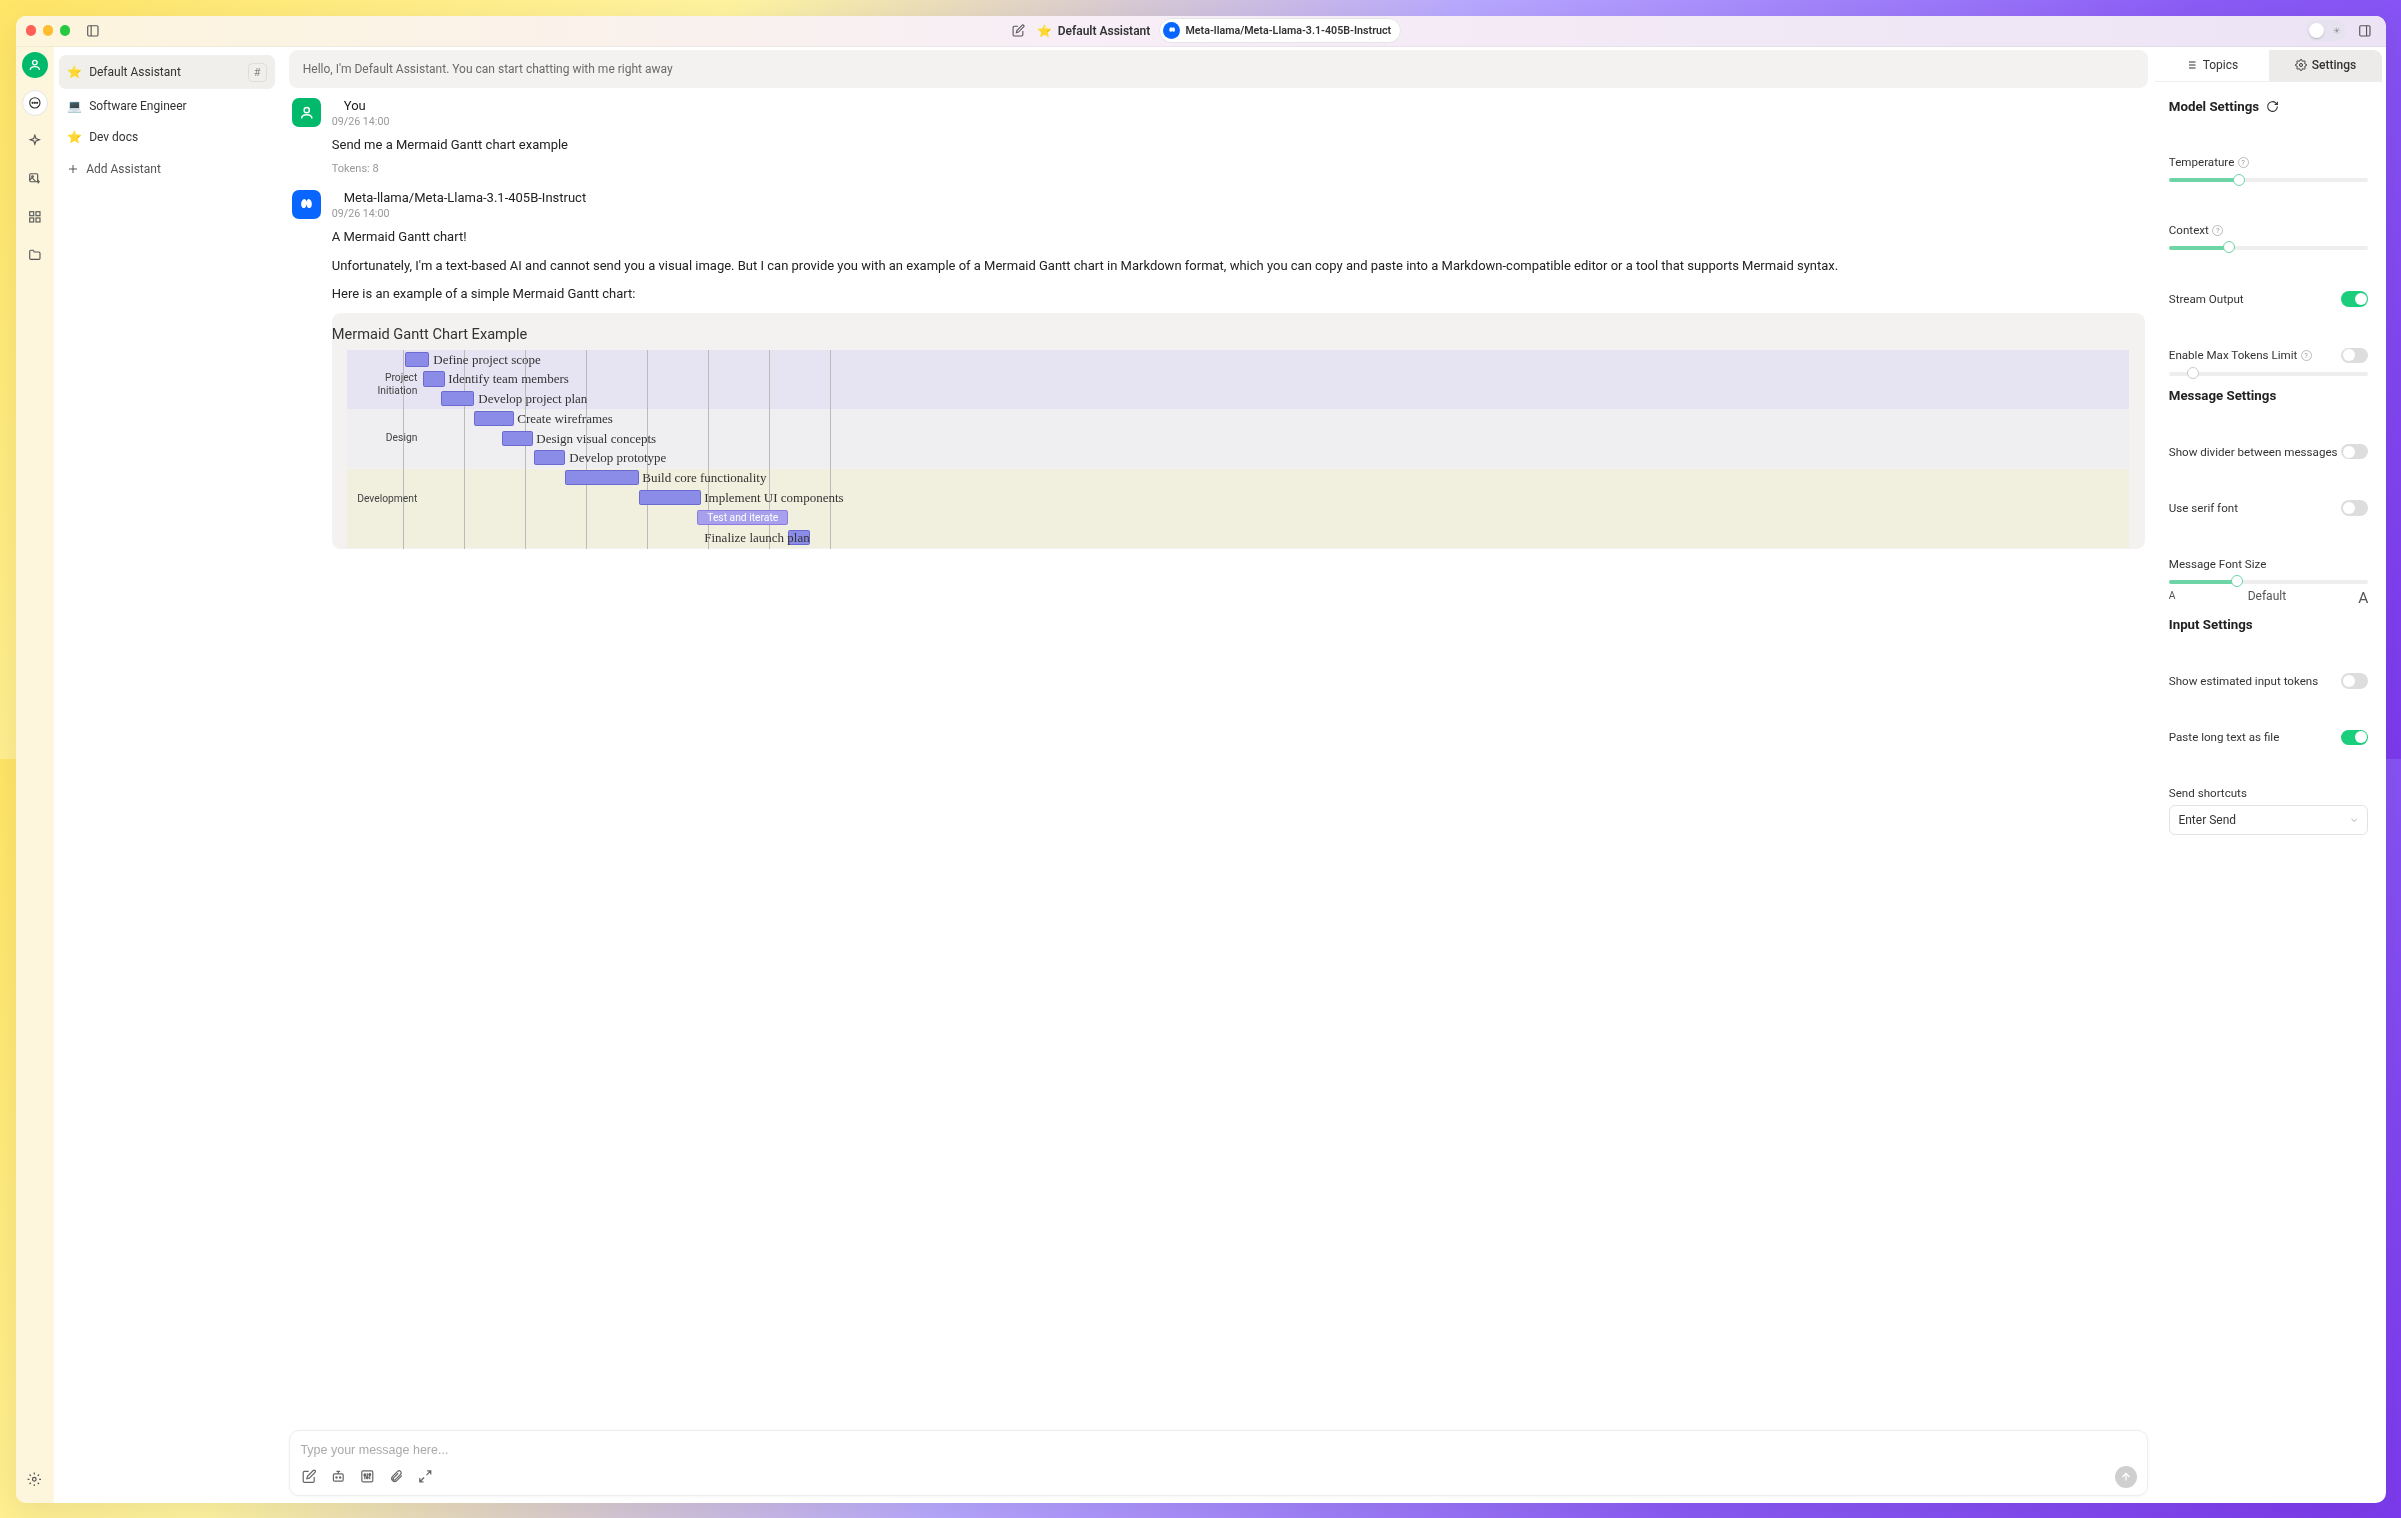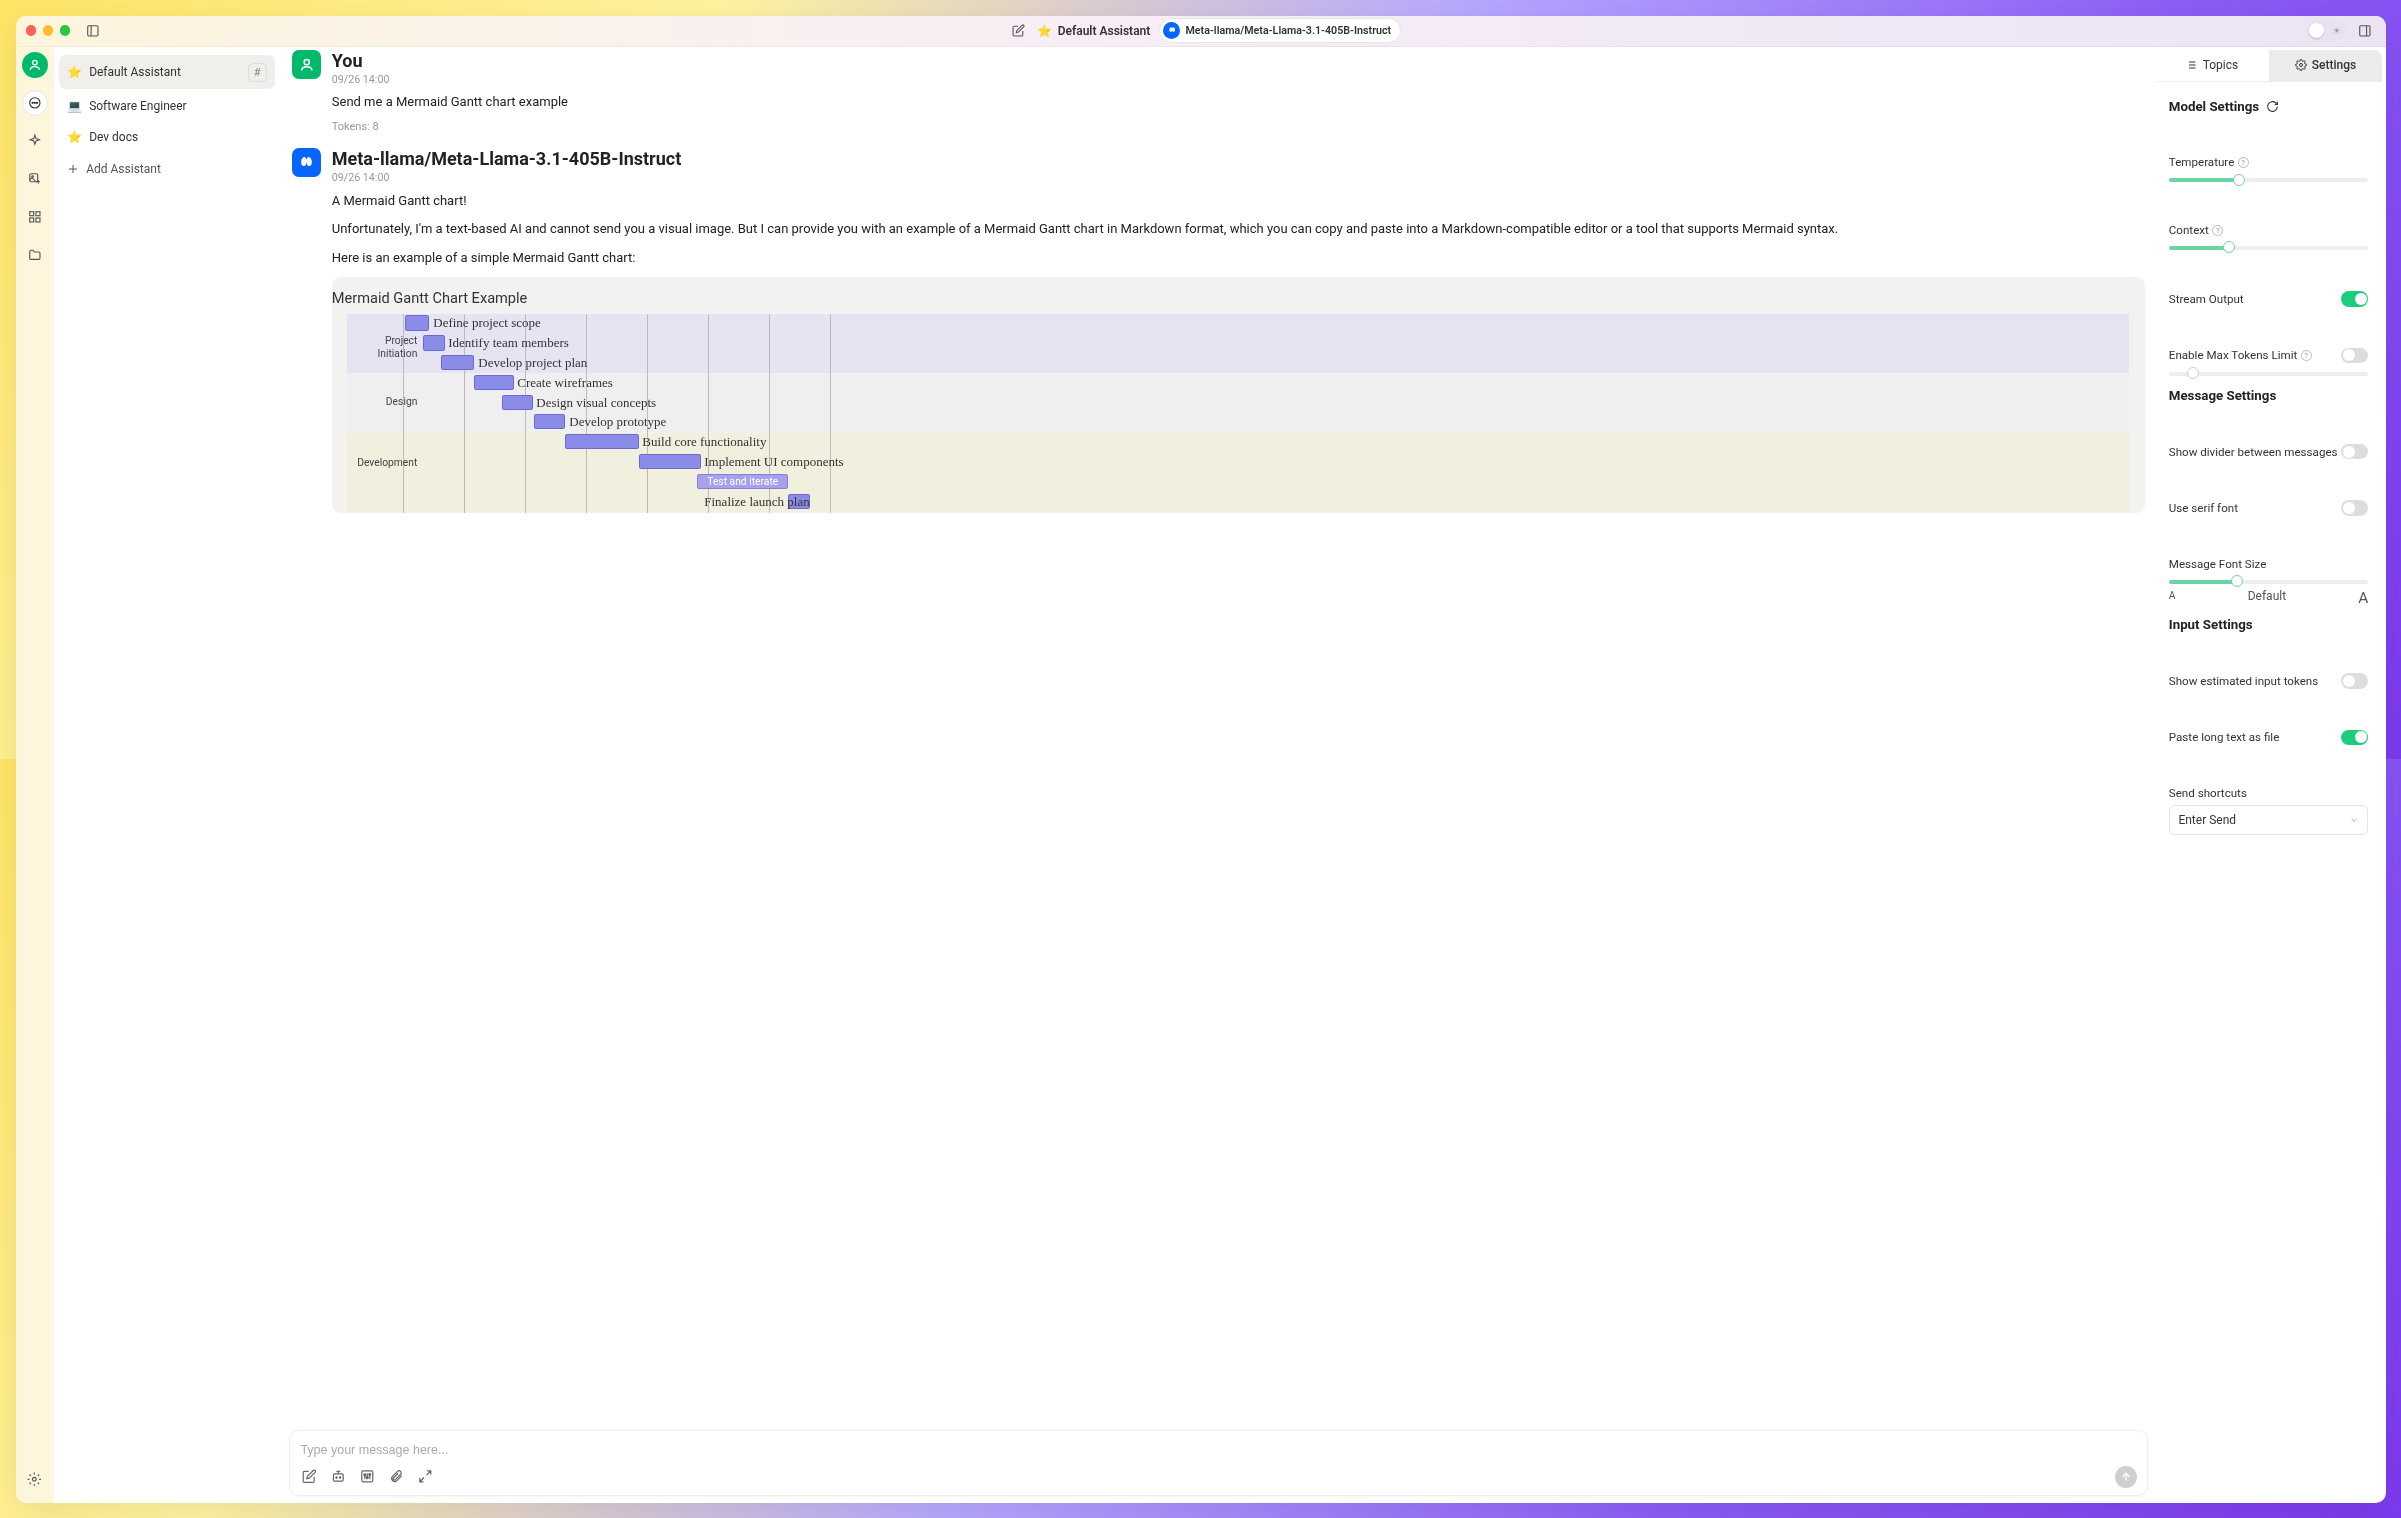--- a/index.html
+++ b/index.html
@@ -55,21 +55,21 @@
 .add-assistant { color:#555; display:flex; align-items:center; gap:6.9px; padding:8.6px; font-size:12px; cursor:pointer;}
 
 .chat-panel { flex:1; display:flex; flex-direction:column; padding:3.4px 6.9px 6.9px 3.4px; overflow:hidden;}
 .greeting-banner { background:#f3f2f0; border-radius:8.6px; padding:12px 13.7px; font-size:12px; color:#6b6b6b; margin-bottom:10.3px;}
 .messages { flex:1; overflow-y:auto; padding:0 3.4px;}
 .msg { display:flex; gap:10.3px; margin-bottom:15.5px;}
 .msg-avatar { width:29px; height:29px; border-radius:6.9px; flex-shrink:0; display:flex; align-items:center; justify-content:center;}
 .msg-avatar.user { background:#00b96b; color:#fff;}
 .msg-avatar.bot { background:#0866ff;}
 .msg-body { flex:1;}
-.msg-name { font-weight:700; font-size:18px; color:#222;}
+.msg-name { font-weight:400; font-size:13px; color:#222;margin-left:12px;}
 .msg-time { font-size:10.7px; color:#999; margin-top:1.7px;}
 .msg-text { font-size:13px; color:#222; line-height:1.55; margin-top:6.9px;}
 .msg-text p { margin-bottom:8.6px;}
 .token-count { font-size:11px; color:#999; margin-top:6.9px;}
 
 .gantt-container { background:#f3f2f0; border-radius:8.6px; padding:12px 0 0 0; margin-top:5.2px;}
 .gantt-title { font-size:14.6px; color:#333; margin-bottom:6.9px;}
 .gantt { position:relative; height:199px; margin:0 15.5px;}
 .gantt-section { position:absolute; left:0; right:0; display:flex; align-items:center;}
 .gantt-section-label { width:77px; font-size:10.3px; color:#444; text-align:right; padding-right:6.9px;}
@@ -225,20 +225,21 @@
       <div class="add-assistant">
         <svg width="12" height="12" viewBox="0 0 24 24" stroke="#555" stroke-width="2">
             <line x1="12" y1="4" x2="12" y2="20"></line>
             <line x1="4" y1="12" x2="20" y2="12"></line>
           </svg>
         <span>Add Assistant</span>
       </div>
     </div>
 
     <div class="chat-panel">
+      <div class="greeting-banner">Hello, I'm Default Assistant. You can start chatting with me right away</div>
       <div class="messages">
 
         <div class="msg">
           <div class="msg-avatar user">
             <svg width="15.5" height="15.5" viewBox="0 0 24 24" fill="none" stroke="#fff" stroke-width="2.3">
                 <circle cx="12" cy="8" r="4"></circle>
                 <path d="M4 21c0-4 4-6 8-6s8 2 8 6"></path>
               </svg>
           </div>
           <div class="msg-body">

